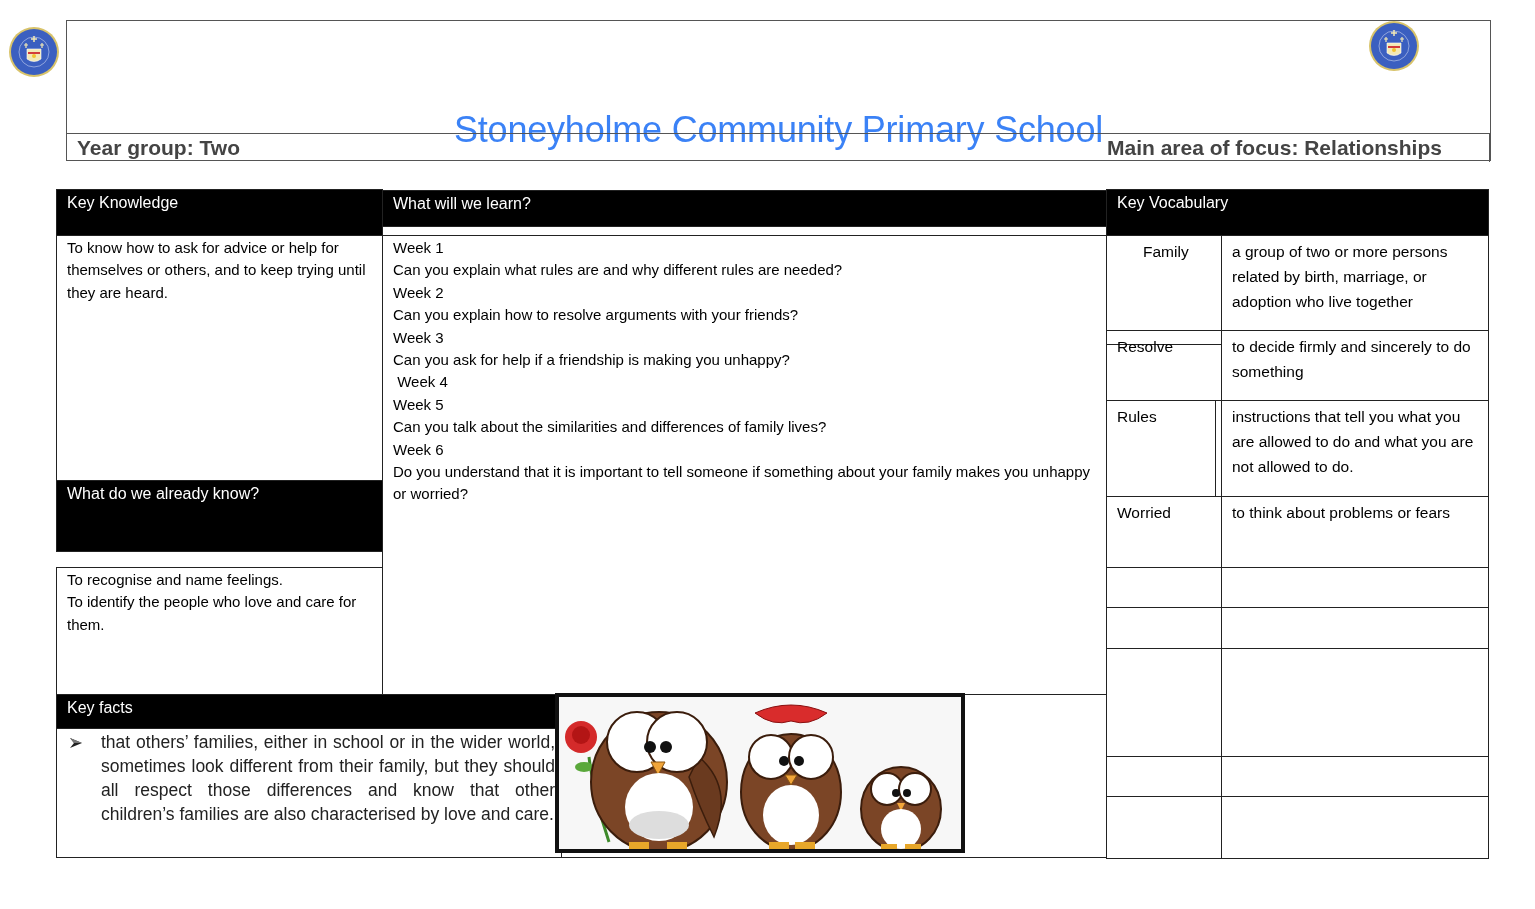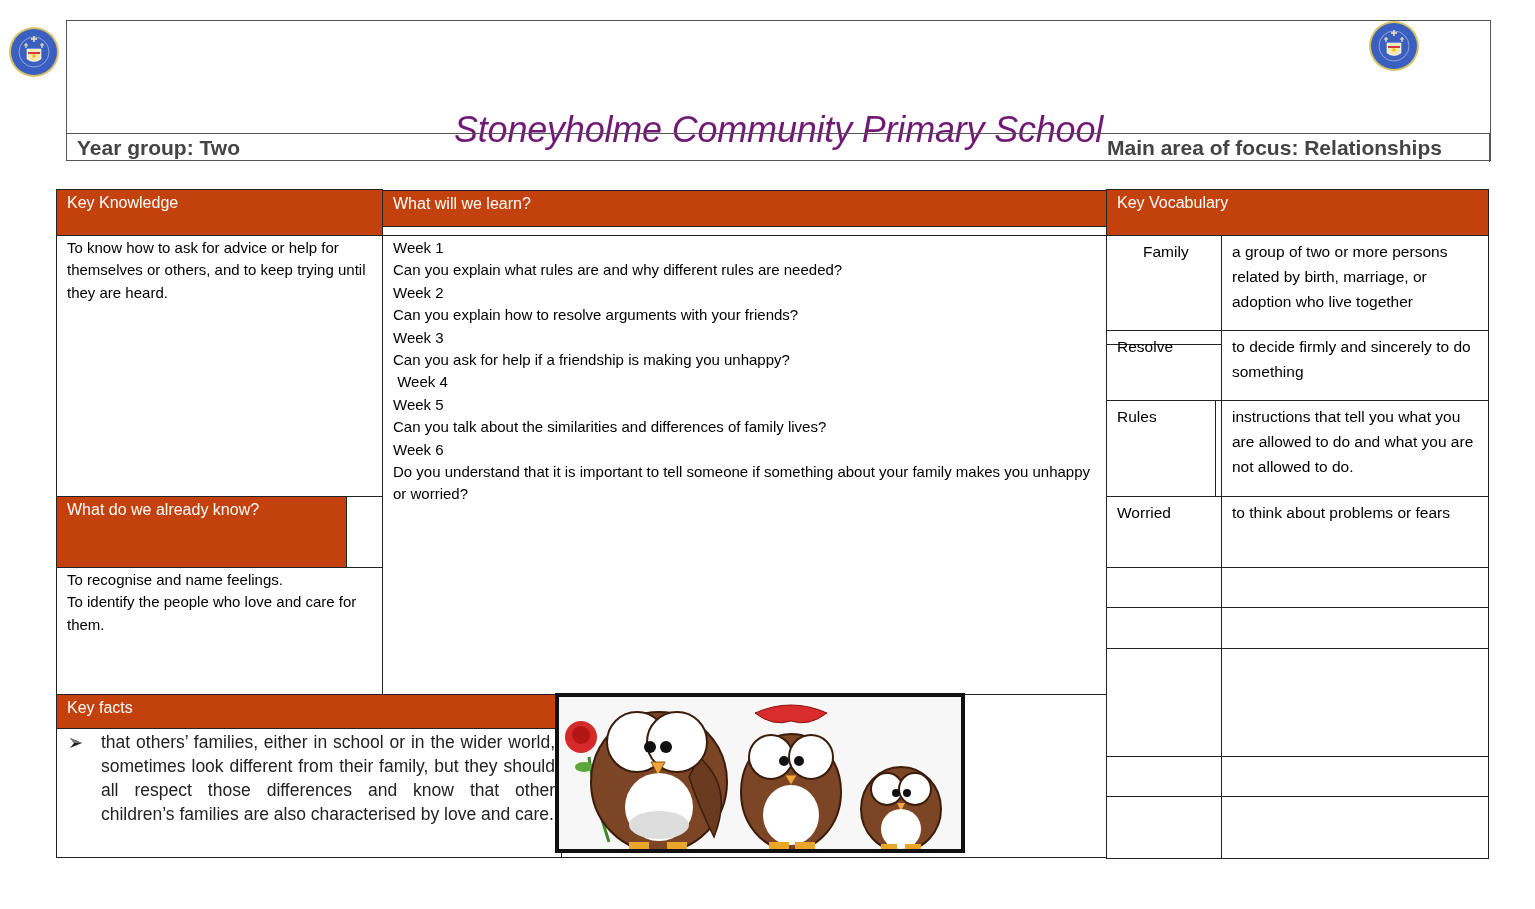--- a/index.html
+++ b/index.html
@@ -4,30 +4,30 @@
 <style>
   html, body { margin: 0; padding: 0; background: #ffffff; }
   body { width: 1535px; height: 909px; position: relative; overflow: hidden; font-family: "Liberation Sans", sans-serif; color: #000; }
 
   .logo { position: absolute; width: 52px; height: 52px; }
   .logo-left { left: 8px; top: 26px; }
   .logo-right { left: 1364px; top: 20px; background: #fff; padding: 0 4px; }
 
   
   .header-box { position: absolute; left: 66px; top: 20px; width: 1425px; height: 141px; border: 1px solid #555; box-sizing: border-box; }
-  .header-title { position: absolute; left: 0; right: 0; top: 88px; text-align: center; font-size: 36px; color: #701a75; font-family: "Liberation Sans", sans-serif; letter-spacing: -0.2px; font-style: italic; }
+  .header-title { position: absolute; left: 0; right: 0; top: 88px; text-align: center; font-size: 36px; color: #3b82f6; font-family: "Liberation Sans", sans-serif; letter-spacing: -0.2px; }
   .header-row { position: absolute; left: 0; right: 0; top: 112px; height: 28px; border-top: 1px solid #555; display: flex; }
   .header-cell { box-sizing: border-box; padding: 2px 10px; font-weight: bold; font-size: 21px; color: #444; white-space: nowrap; line-height: 24px; }
   .hc1 { width: 524px; border-right: 1px solid #555; }
   .hc2 { width: 393px; border-right: 1px solid #555; }
   .hc3 { flex: 1; }
 
   
   .cell { position: absolute; box-sizing: border-box; border: 1px solid #222; font-family: "DejaVu Sans", sans-serif; }
-  .pink { background: #c2410c; color: #fff; }
+  .pink { background: #000000; color: #fff; }
   .ph { font-size: 16px; padding: 4px 10px; font-family: "Liberation Sans", sans-serif; }
   .txt { font-size: 15px; line-height: 22.4px; padding: 1px 10px; font-family: "Liberation Sans", sans-serif; }
   .vocab-txt { font-size: 15.5px; line-height: 25px; padding: 3px 10px; font-family: "Liberation Sans", sans-serif; }
 
   .keyfacts { font-family: "Liberation Sans", sans-serif; font-size: 17.5px; line-height: 24px; color: #222; padding: 1px 6px 0 12px; display: flex; }
   .kf-bullet { width: 32px; flex: none; font-size: 15px; }
   .kf-text { text-align: justify; flex: 1; }
 
   .owl-image { position: absolute; left: 555px; top: 693px; width: 410px; height: 160px; border: 4px solid #111; box-sizing: border-box; background: #f7f7f7; overflow: hidden; }
 </style>
@@ -63,21 +63,21 @@
   <div class="header-title">Stoneyholme Community Primary School</div>
   <div class="header-row">
     <div class="header-cell hc3">Year group: Two</div>
     <div class="header-cell hc2">Main area of focus: Relationships</div>
   </div>
 </div>
 
 <div class="cell pink ph" style="left:56px; top:189px; width:327px; height:47px;">Key Knowledge</div>
 <div class="cell txt" style="left:56px; top:235px; width:327px; height:262px;">To know how to ask for advice or help for themselves or others, and to keep trying until they are heard.</div>
 
-<div class="cell pink ph" style="left:56px; top:496px; width:291px; height:72px;">What do we already know?</div>
+<div class="cell pink ph" style="left:56px; top:480px; width:327px; height:72px;">What do we already know?</div>
 <div class="cell txt" style="left:56px; top:567px; width:327px; height:128px;">
   <div>To recognise and name feelings.</div>
   <div>To identify the people who love and care for them.</div>
 </div>
 
 <div class="cell pink ph" style="left:382px; top:190px; width:725px; height:37px;">What will we learn?</div>
 <div class="cell txt weeks-box" style="left:382px; top:235px; width:725px; height:460px; padding-top:1px;">
   <div>
       <div style="white-space:pre;">Week 1</div>
       <div>Can you explain what rules are and why different rules are needed?</div>

